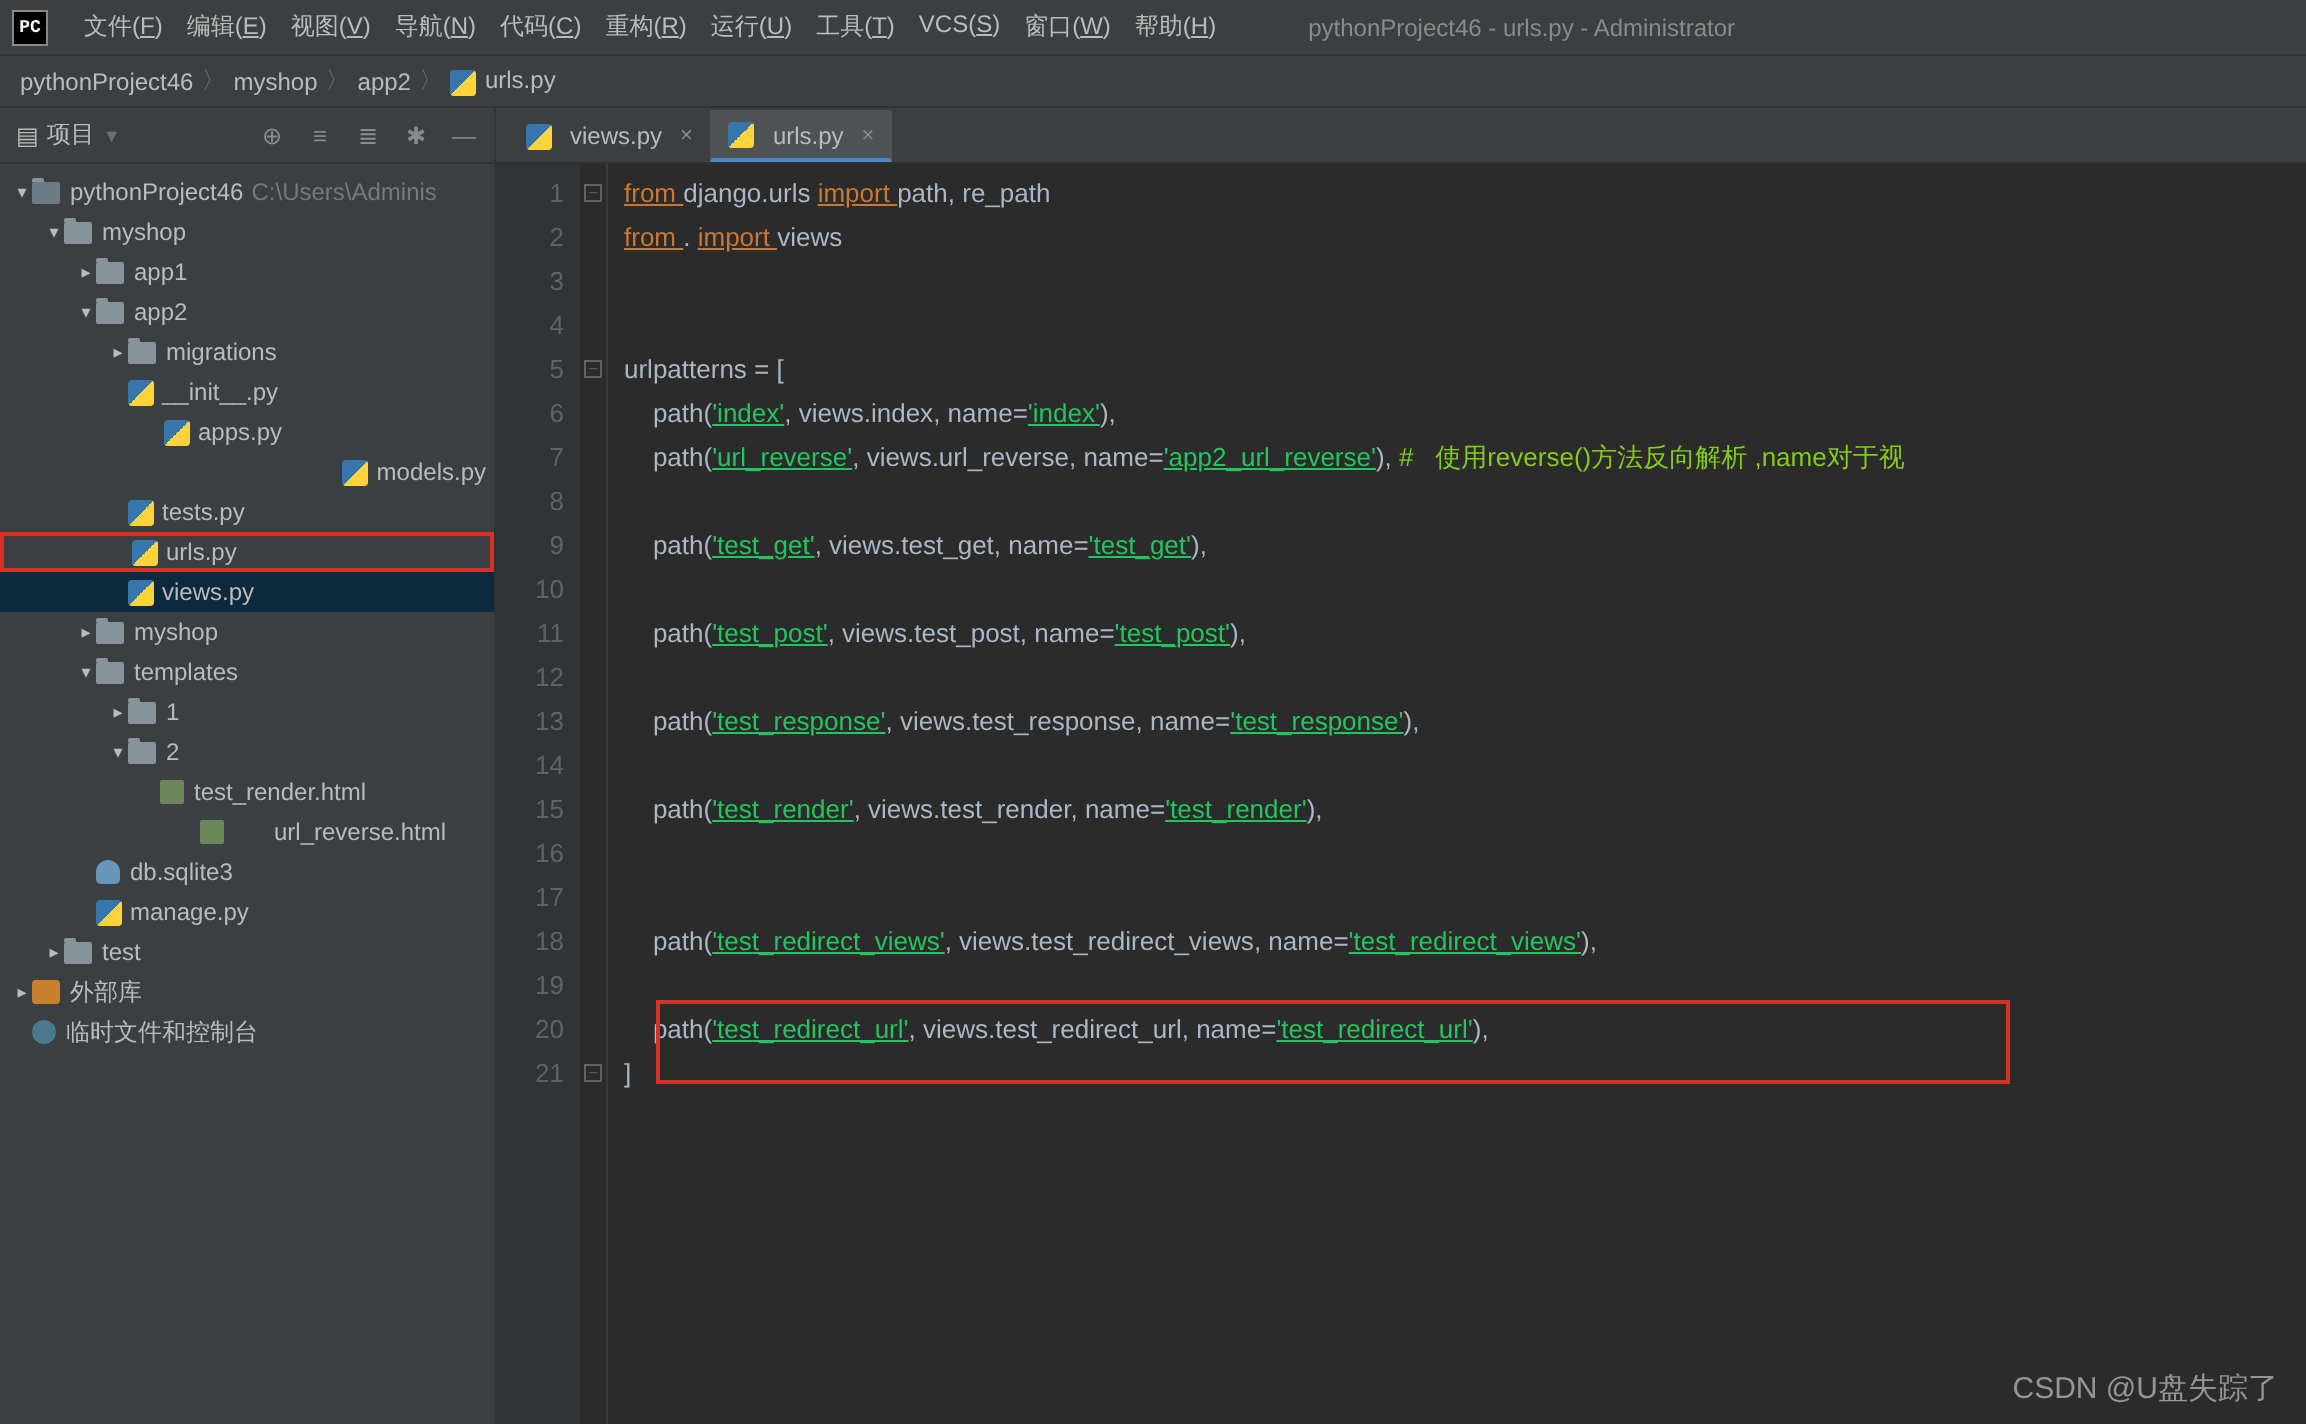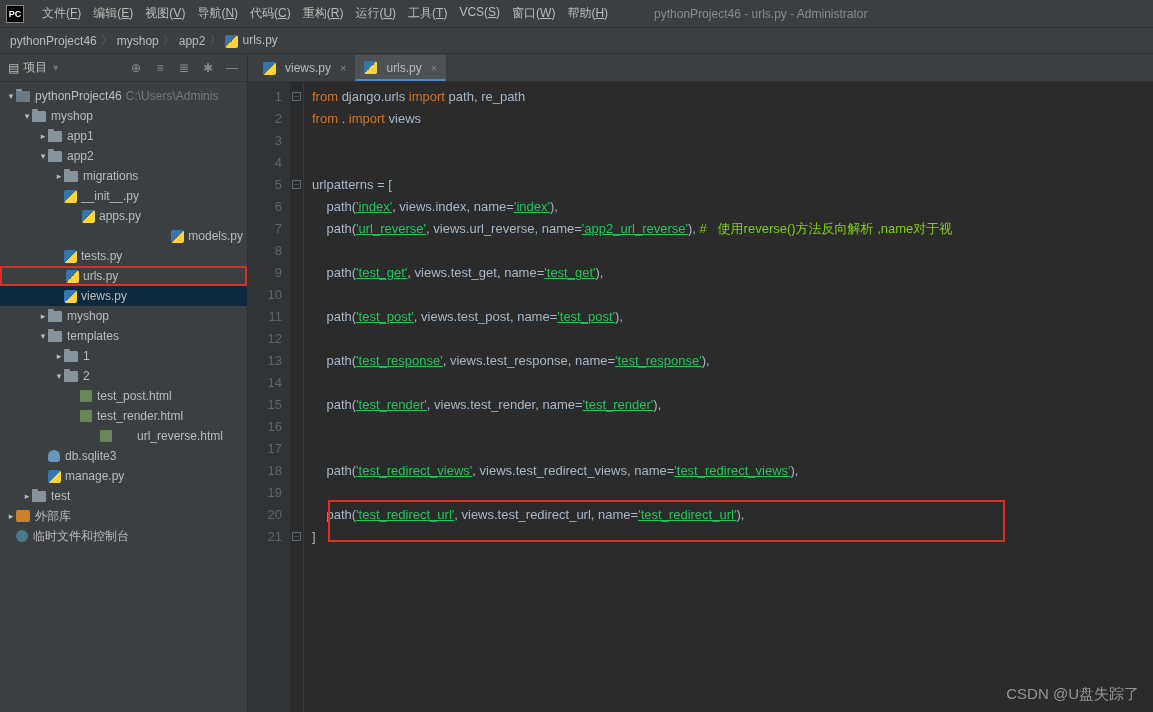--- a/index.html
+++ b/index.html
@@ -1,19 +1,19 @@
 <!DOCTYPE html>
 <html><head>
 <meta charset="utf-8">
 <style>
 * { margin: 0; padding: 0; box-sizing: border-box; font-family: "Microsoft YaHei", "Segoe UI", sans-serif; }
 body { background: #3c3f41; color: #bbbbbb; font-size: 12px; width: 1153px; height: 712px; overflow: hidden; position: relative; }
 
 .titlebar { height: 28px; background: #3c3f41; border-bottom: 1px solid #323232; display: flex; align-items: center; padding: 0 6px; }
-.app-icon { width: 18px; height: 18px; background: #000; border: 1px solid #888; display: flex; align-items: center; justify-content: center; font-size: 9px; color: #fff; font-weight: bold; margin-right: 12px; }
+.app-icon { width: 18px; height: 18px; background: #000; border: 1px solid #888; display: flex; align-items: center; justify-content: center; font-size: 9px; color: #fff; font-weight: bold; margin-right: 12px; font-family: Liberation Mono, monospace; }
 .menu-item { padding: 0 6px; color: #bbbbbb; cursor: default; }
 .menu-item u { text-decoration: underline; }
 .window-title { margin-left: 40px; color: #8a8a8a; }
 
 .navbar { height: 26px; background: #3c3f41; border-bottom: 1px solid #323232; display: flex; align-items: center; padding: 0 10px; }
 .crumb { color: #bbbbbb; cursor: default; }
 .crumb-sep { color: #6e6e6e; margin: 0 4px; }
 .py-icon { display: inline-block; width: 13px; height: 13px; background: linear-gradient(135deg,#3776ab 50%,#ffd43b 50%); border-radius: 2px; margin-right: 4px; vertical-align: middle; }
 
 .main { display: flex; height: calc(100% - 54px); }
@@ -45,21 +45,21 @@
 .tab.active { background: #4e5254; border-bottom: 2px solid #4a88c7; }
 .tab-close { color: #8a8a8a; font-size: 11px; margin-left: 4px; }
 
 .code-container { flex: 1; display: flex; font-family: "JetBrains Mono","Consolas",monospace; font-size: 13px; line-height: 22px; overflow: hidden; }
 .gutter { width: 42px; background: #313335; color: #606366; text-align: right; padding: 4px 8px 4px 0; user-select: none; }
 .gutter div { height: 22px; }
 .fold-col { width: 14px; background: #2b2b2b; border-right: 1px solid #3a3a3a; position: relative; }
 .fold-mark { position: absolute; left: 2px; width: 9px; height: 9px; border: 1px solid #606366; font-size: 8px; line-height: 7px; text-align: center; color: #606366; }
 .code { flex: 1; padding: 4px 0 4px 8px; color: #a9b7c6; position: relative; white-space: pre; }
 .code-line { height: 22px; }
-.kw { color: #cc7832; }
+.kw { color: #cc7832; text-decoration: underline; }
 .str { color: #22c55e; text-decoration: underline; }
 .fn { color: #a9b7c6; }
 .comment { color: #84cc16; }
 .op { color: #a9b7c6; }
 .br { color: #a9b7c6; }
 
 .red-box-code { position: absolute; border: 2px solid #d93025; pointer-events: none; }
 
 .watermark { position: absolute; right: 14px; bottom: 8px; color: #b0b0b0; font-size: 15px; opacity: 0.8; pointer-events: none; }
 </style>
@@ -181,25 +181,20 @@
         </div>
         <div class="tree-row" style="padding-left: 54px;">
           <span class="arrow">▸</span>
           <span class="folder-icon dir"></span>
           <span class="tree-label">1</span>
         </div>
         <div class="tree-row" style="padding-left: 54px;">
           <span class="arrow">▾</span>
           <span class="folder-icon dir"></span>
           <span class="tree-label">2</span>
-        </div>
-        <div class="tree-row" style="padding-left: 70px;">
-          <span class="arrow"></span>
-          <span class="html-icon"></span>
-          <span class="tree-label">test_post.html</span>
         </div>
         <div class="tree-row" style="padding-left: 70px;">
           <span class="arrow"></span>
           <span class="html-icon"></span>
           <span class="tree-label">test_render.html</span>
         </div>
         <div class="tree-row" style="padding-left: 70px; gap: 20px;">
           <span class="arrow"></span>
           <span class="html-icon"></span>
           <span class="tree-label">url_reverse.html</span>

